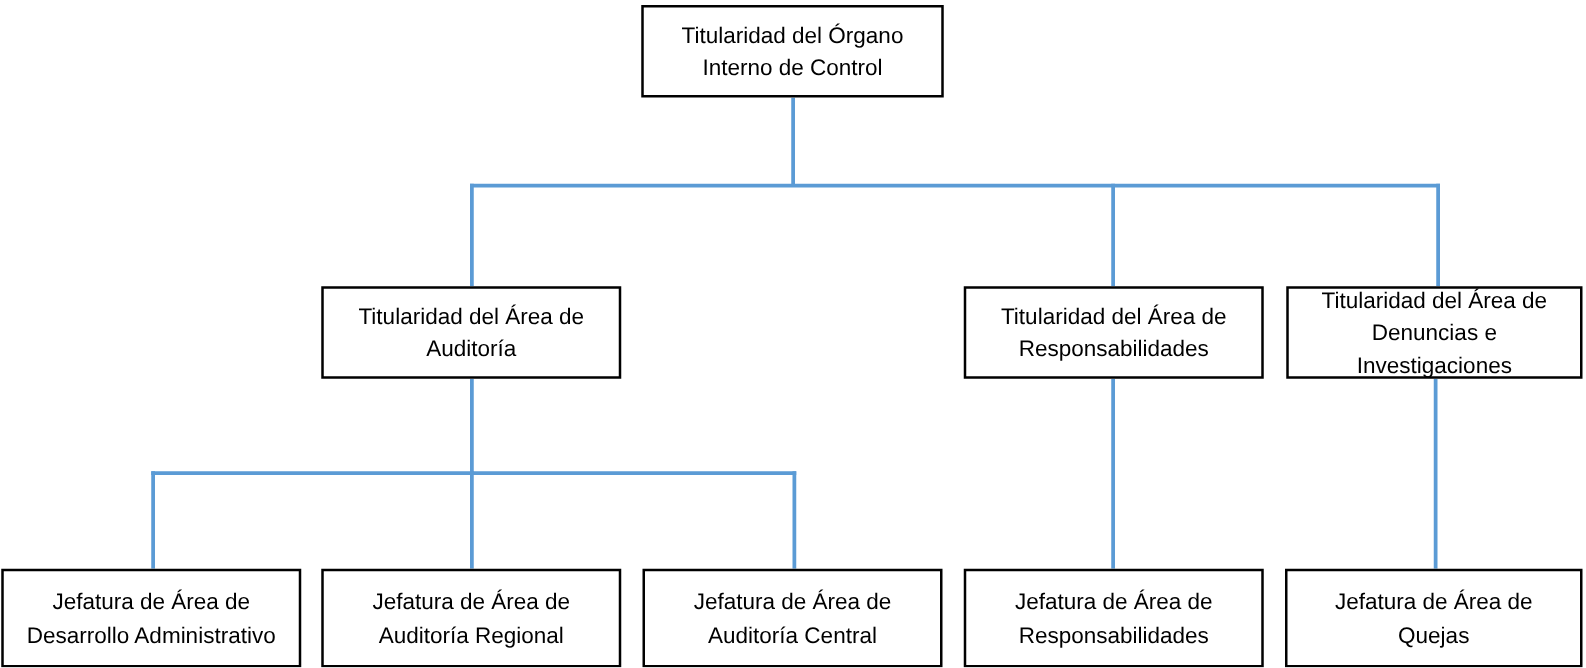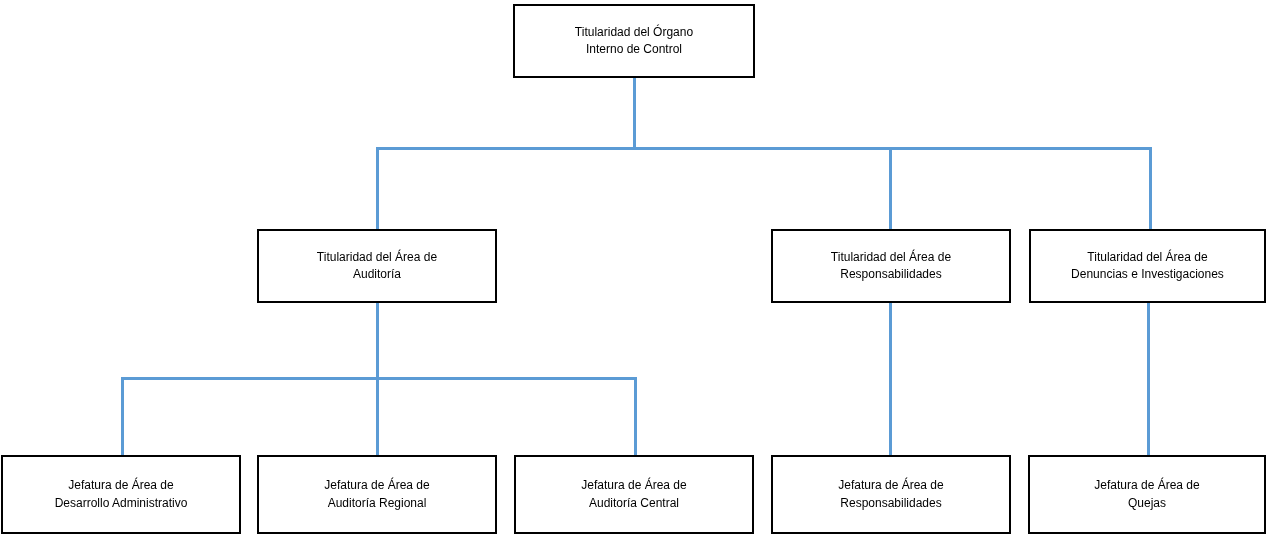--- a/index.html
+++ b/index.html
@@ -22,21 +22,21 @@
     box-sizing: border-box;
     border: 2px solid #000000;
     background: #ffffff;
     display: flex;
     align-items: center;
     justify-content: center;
     text-align: center;
     z-index: 2;
   }
   .node .node-label {
-    font-size: 12px;
+    font-size: 18px;
     line-height: 1.45;
     color: #000000;
     padding: 0 6px;
     white-space: pre-line;
   }
   .conn {
     position: absolute;
     background: #5B9BD5;
     z-index: 1;
   }

